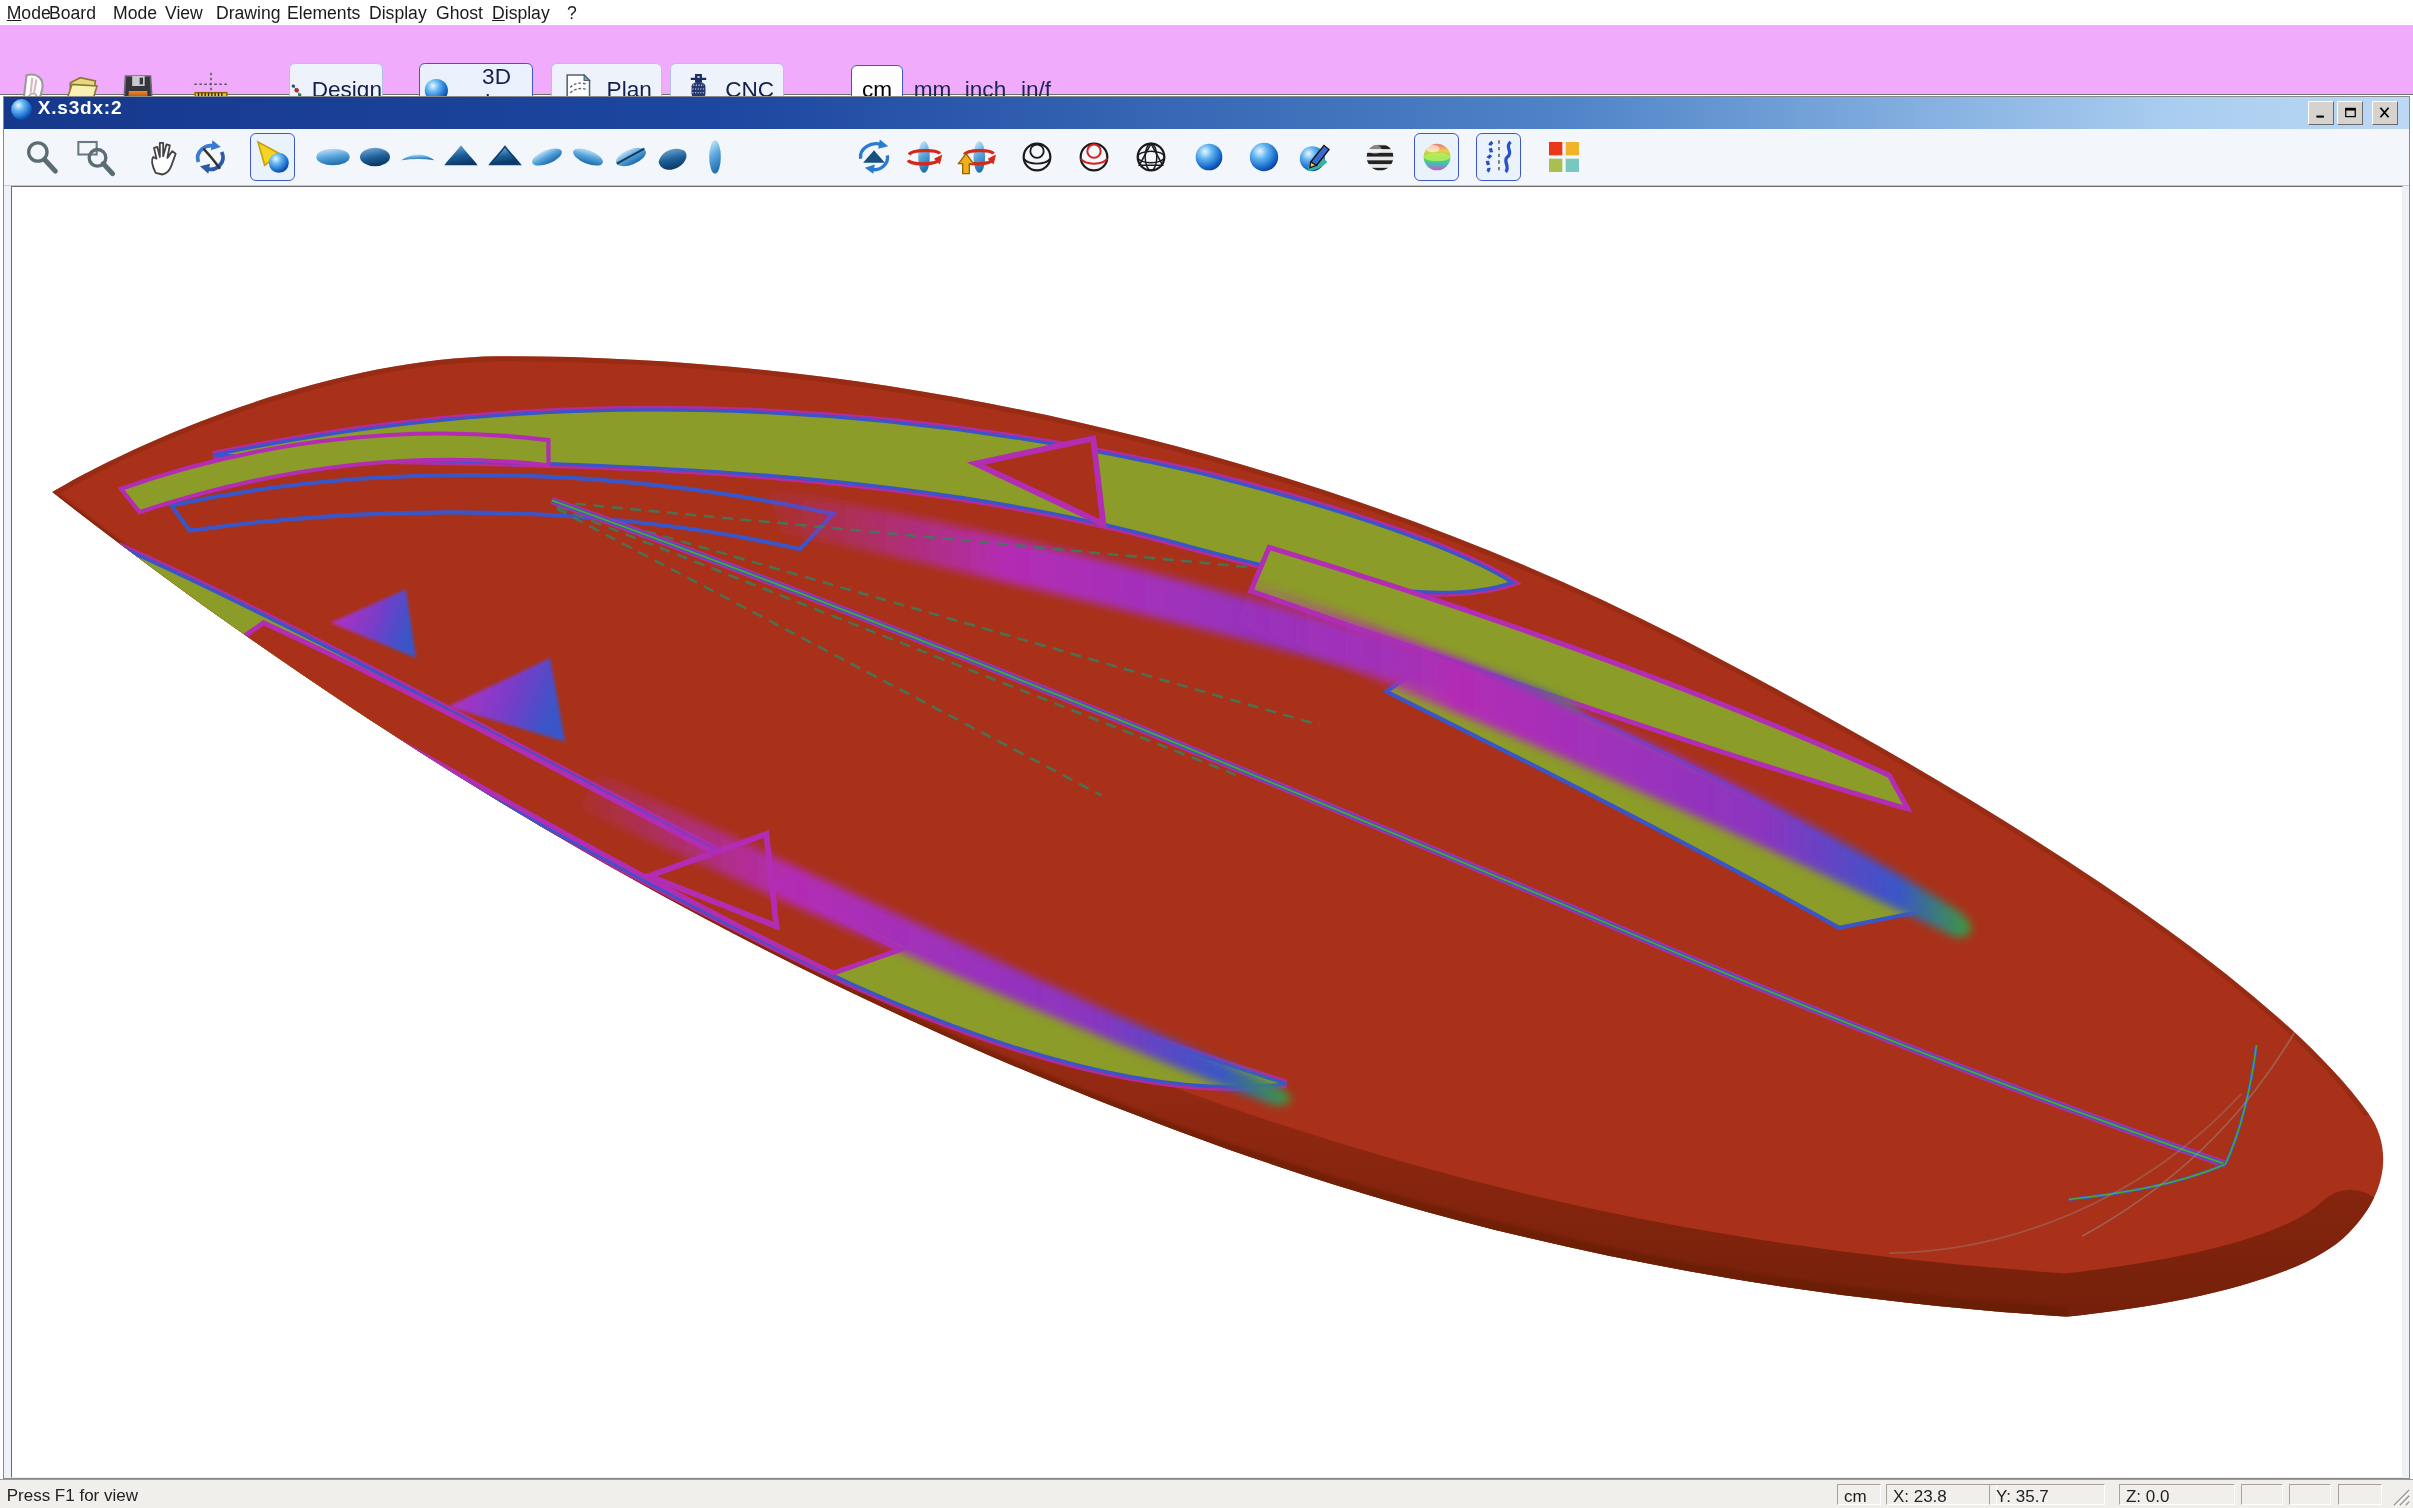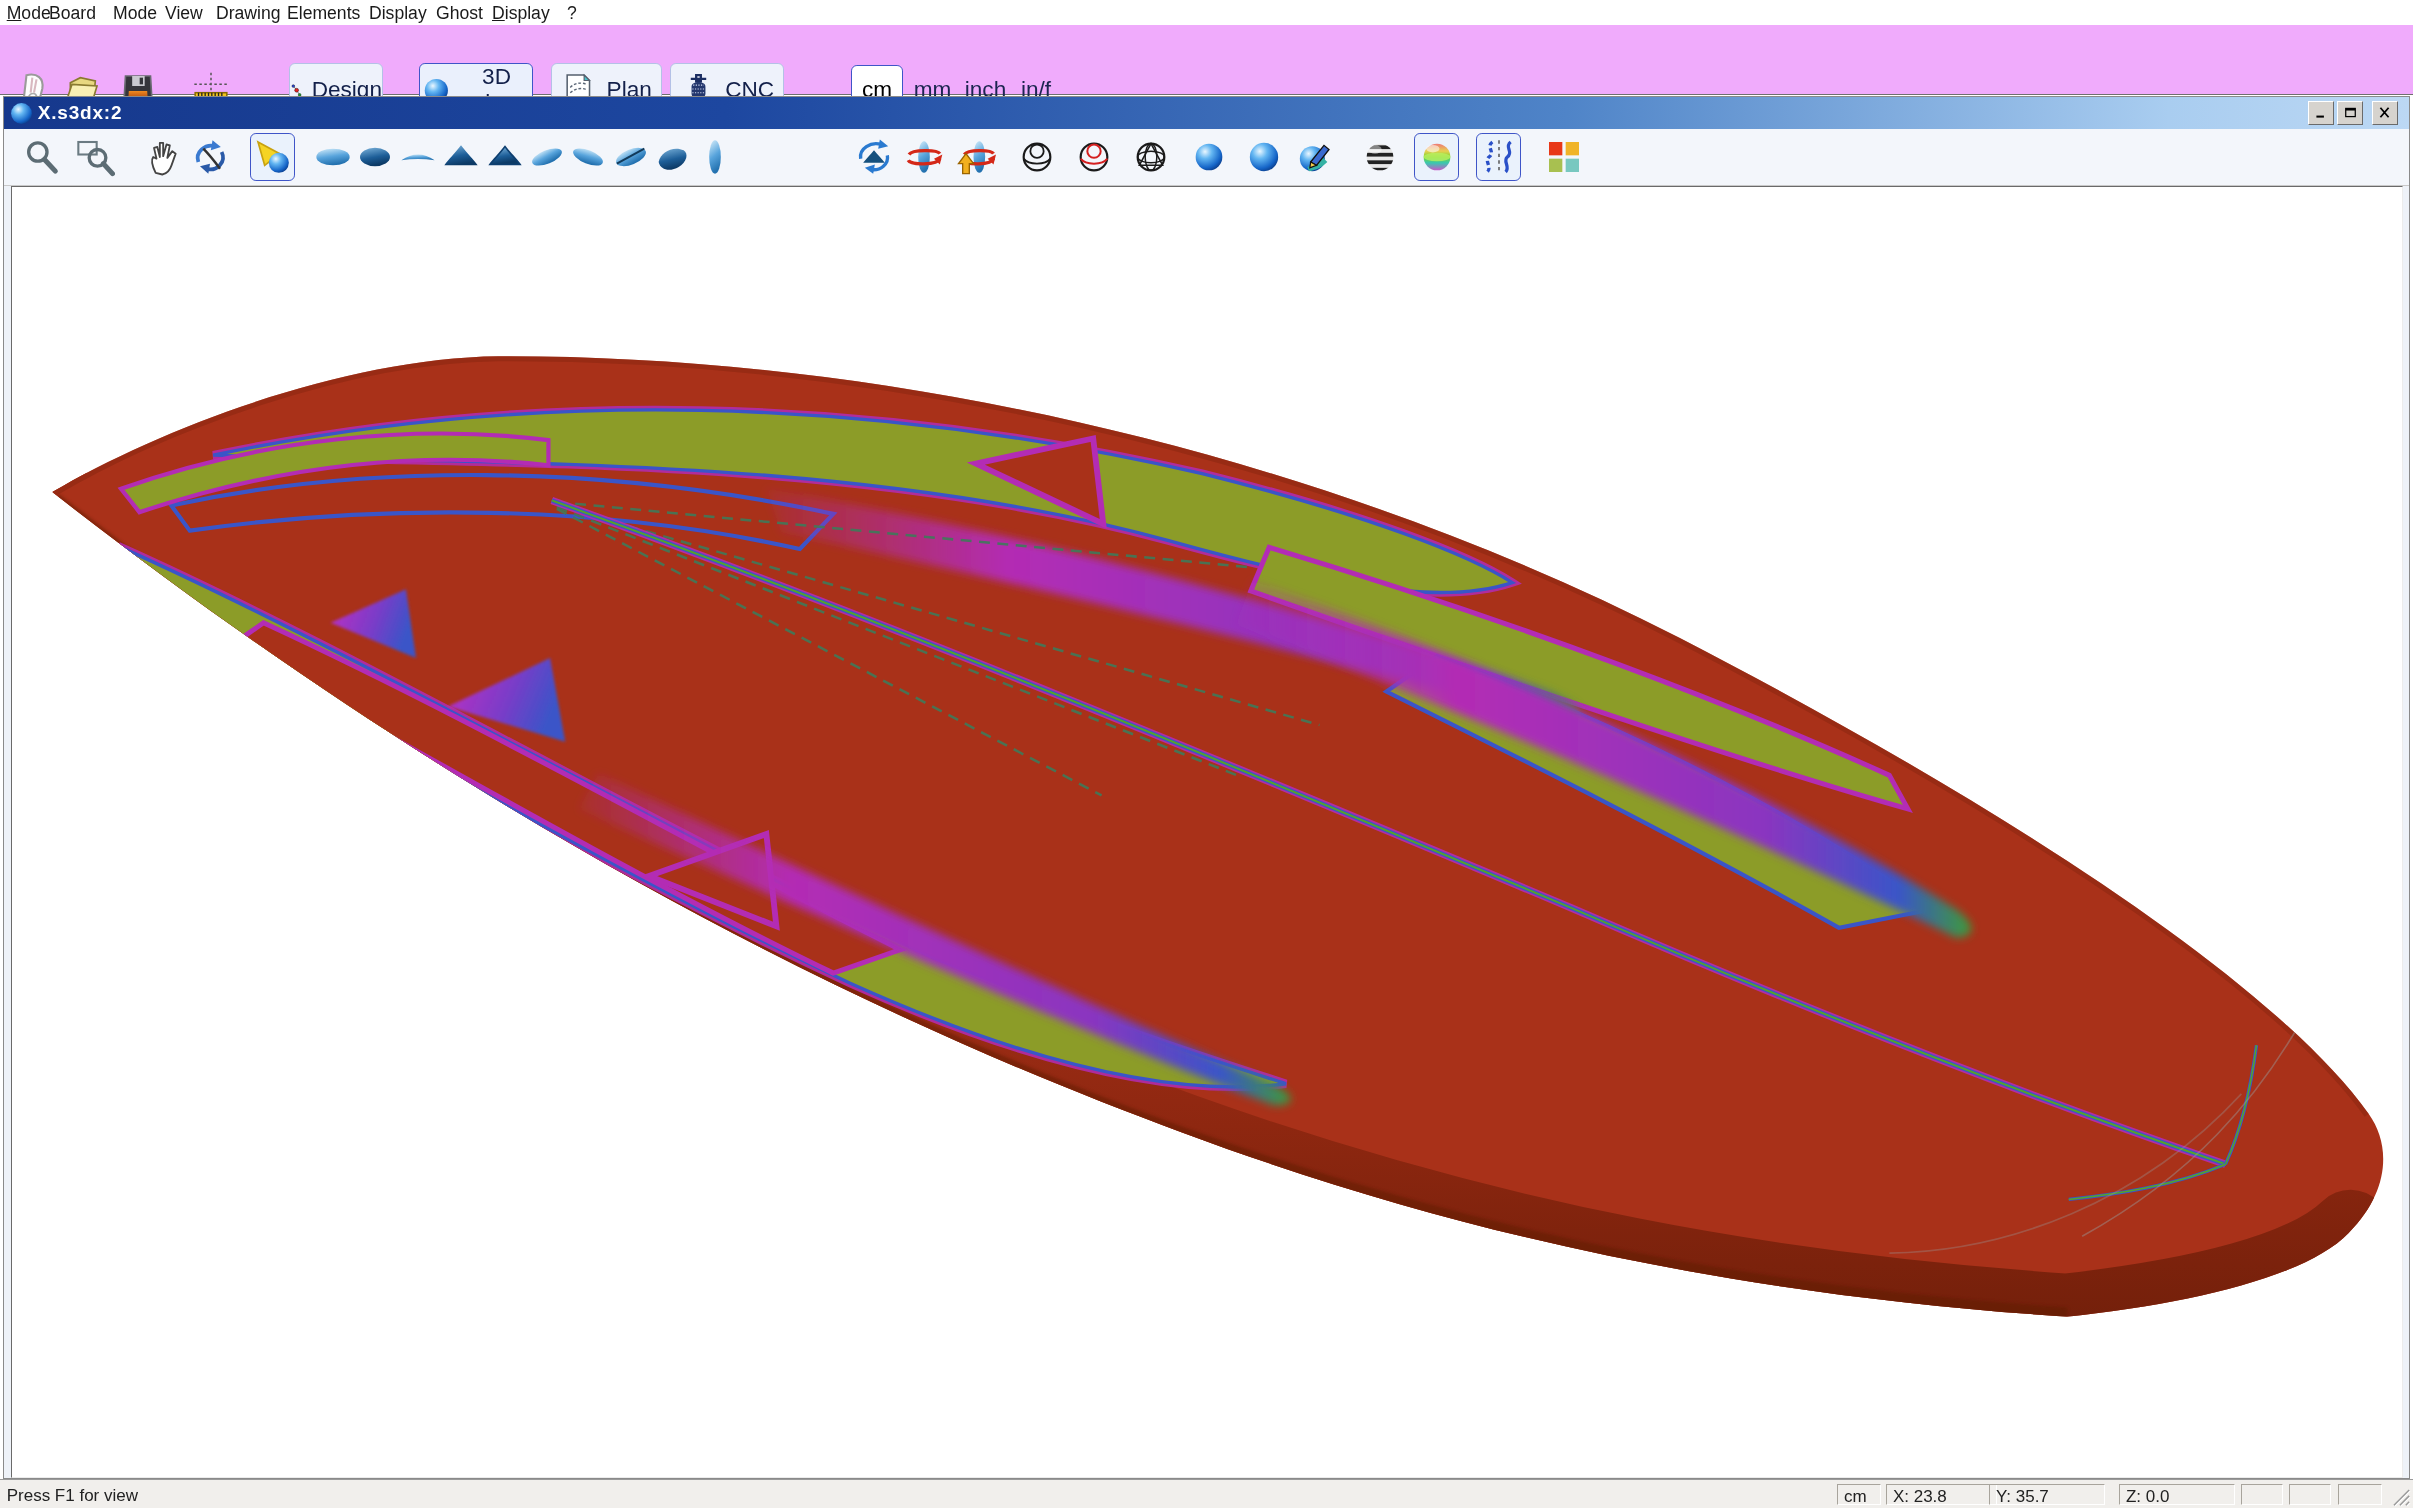--- a/index.html
+++ b/index.html
@@ -17,21 +17,21 @@
   .tool-sm svg { width:40px; height:40px; }
   .bigbtn { position:absolute; top:38px; height:54px; border:1.7px solid #b4c1e6; border-radius:5.9px; background:#eef2fb; display:flex; align-items:center; justify-content:center; gap:8.4px; font-size:22.6px; color:#13204a; }
   .bigbtn.active { border:1.7px solid #3f55c8; background:#eaf0fc; }
   .bigbtn svg { width:37px; height:37px; }
   .unitbtn { position:absolute; top:40px; height:49px; border:1.7px solid #3f55c8; border-radius:5.9px; background:#ffffff; font-size:22.6px; color:#000; display:flex; align-items:center; justify-content:center; }
   .unitlbl { position:absolute; top:40px; height:49px; font-size:22.6px; color:#1b2550; display:flex; align-items:center; justify-content:center; }
 
   
   .child-window { position:absolute; left:3.4px; top:96px; width:2407px; height:1383px; background:#eef2f8; border:0.8px solid #8a8a8a; }
   .titlebar { position:absolute; left:0; top:0; width:100%; height:32px;
-    background:linear-gradient(to right,#16388c 0%, #1d47a0 30%, #4f84c8 65%, #a9cdf0 90%, #bcd8f4 100%); display:flex; align-items:center; }
+    background:linear-gradient(to right,#16388c 0%, #1d47a0 30%, #4f84c8 65%, #a9cdf0 90%, #bcd8f4 100%); display:flex; }
   .titlebar .ticon { width:25px; height:25px; margin-left:5px; }
   .titlebar .ttext { color:#ffffff; font-weight:bold; font-size:19px; margin-left:3.4px; letter-spacing:0.8px; }
   .winbtns { position:absolute; right:11.7px; top:4.2px; display:flex; gap:3.4px; }
   .winbtn { width:26px; height:23.5px; background:#d6d3ce; border-top:1.7px solid #ffffff; border-left:1.7px solid #ffffff; border-right:1.7px solid #6a6a6a; border-bottom:1.7px solid #6a6a6a; display:flex; align-items:center; justify-content:center; }
   .winbtn.close { margin-left:5px; }
   .winbtn svg { width:17px; height:15px; }
 
   .toolbar2 { position:absolute; left:0; top:32px; width:100%; height:57px; background:#f3f6fb; border-bottom:0.8px solid #c9c9c9; }
   .vbtn { position:absolute; top:4.2px; width:45px; height:48px; background:transparent; border:1.7px solid transparent; border-radius:5.9px; display:flex; align-items:center; justify-content:center; }
   .vbtn.active { border-color:#3f55c8; background:#eaf2fc; }

